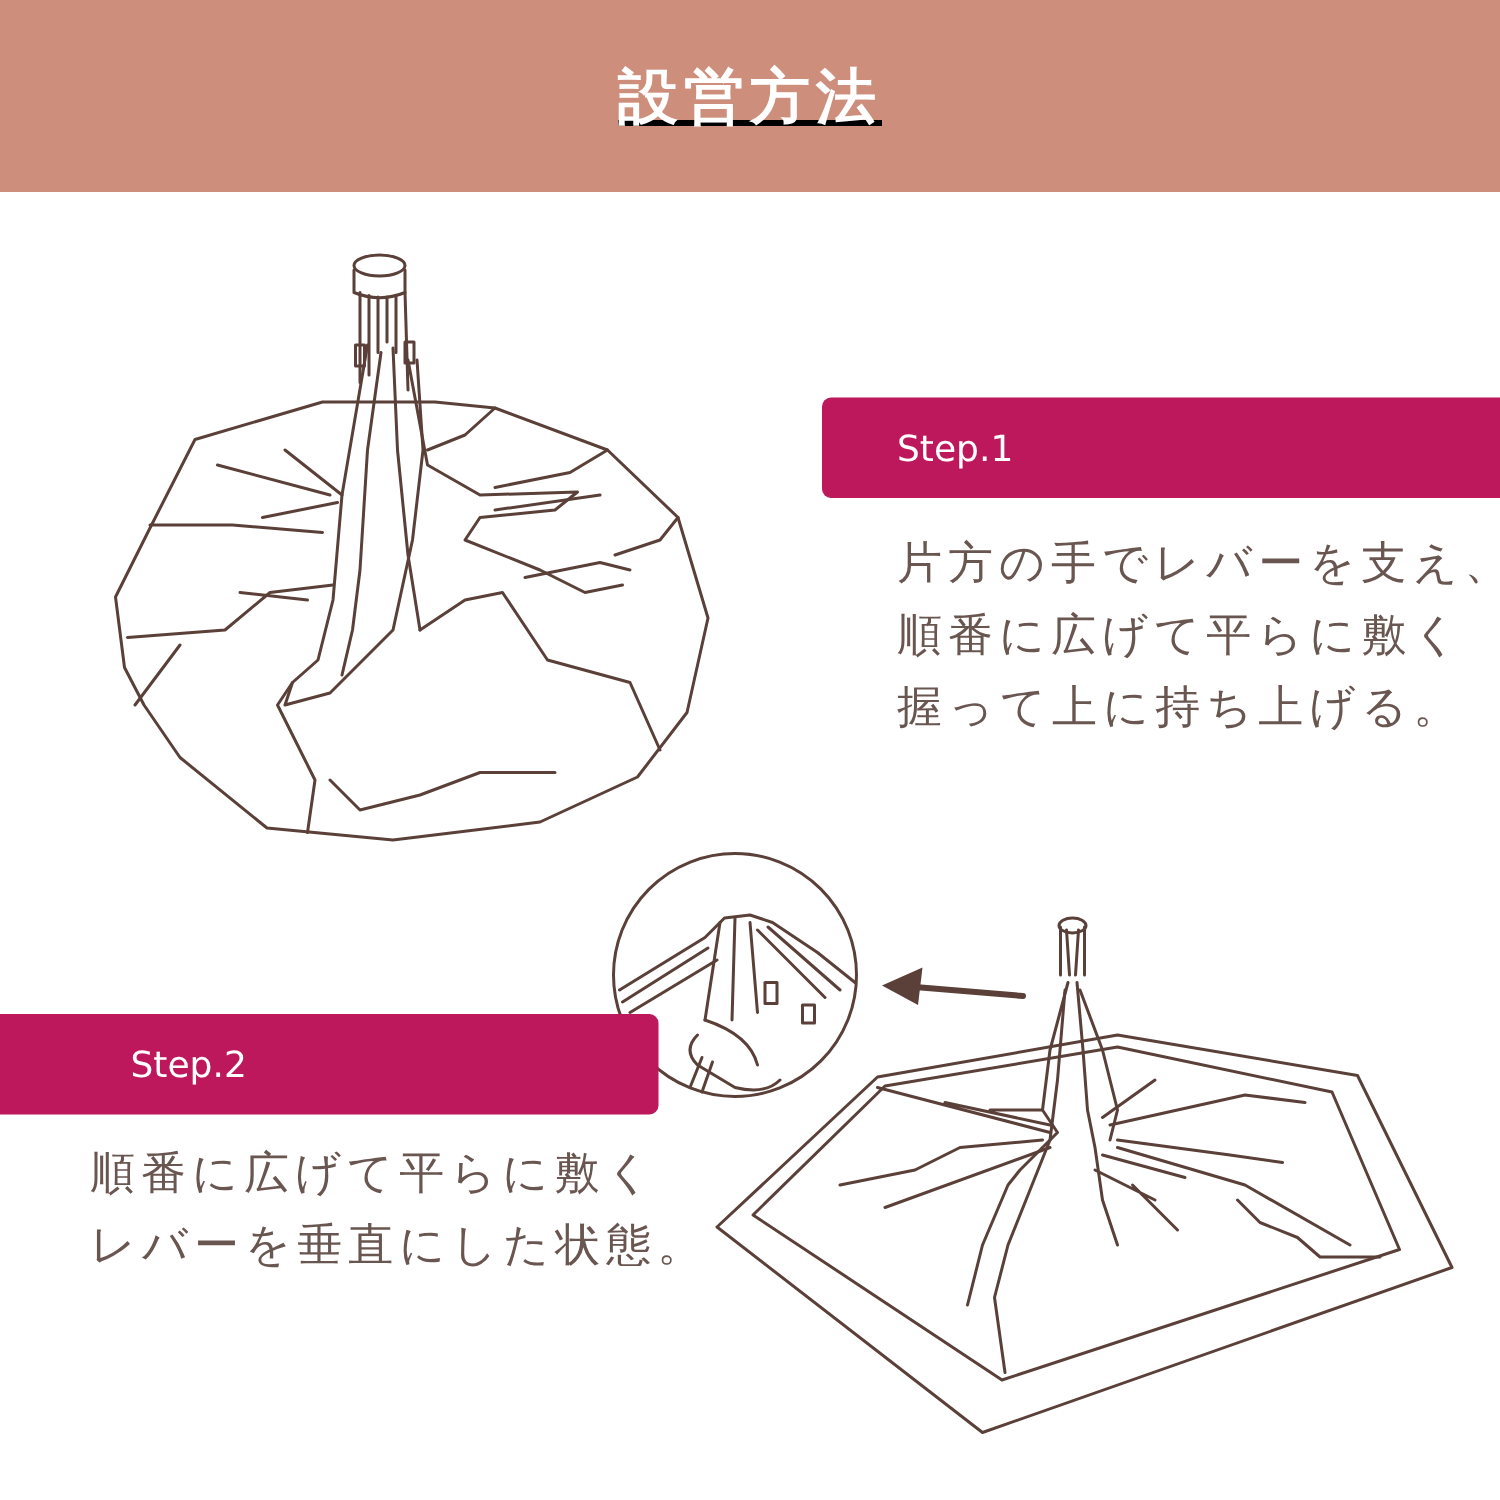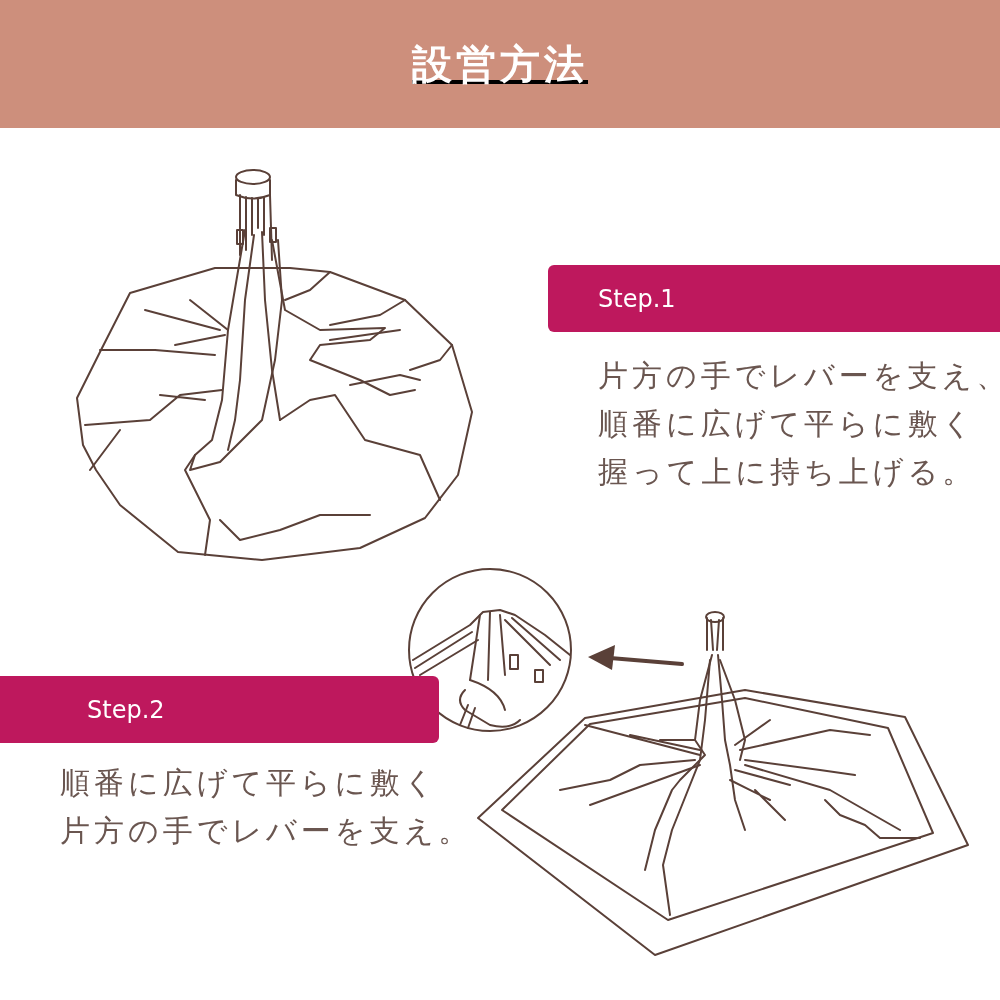--- a/index.html
+++ b/index.html
@@ -85,14 +85,14 @@
   <div>片方の手でレバーを支え、</div>
   <div>順番に広げて平らに敷く</div>
   <div>握って上に持ち上げる。</div>
 </div>
 
 <div class="step-bar step2">
   <span>Step.2</span>
 </div>
 <div class="step-text text2">
   <div>順番に広げて平らに敷く</div>
-  <div>片方の手でレバーを支え。</div>
+  <div>レバーを垂直にした状態。</div>
 </div>
 
 </body></html>

